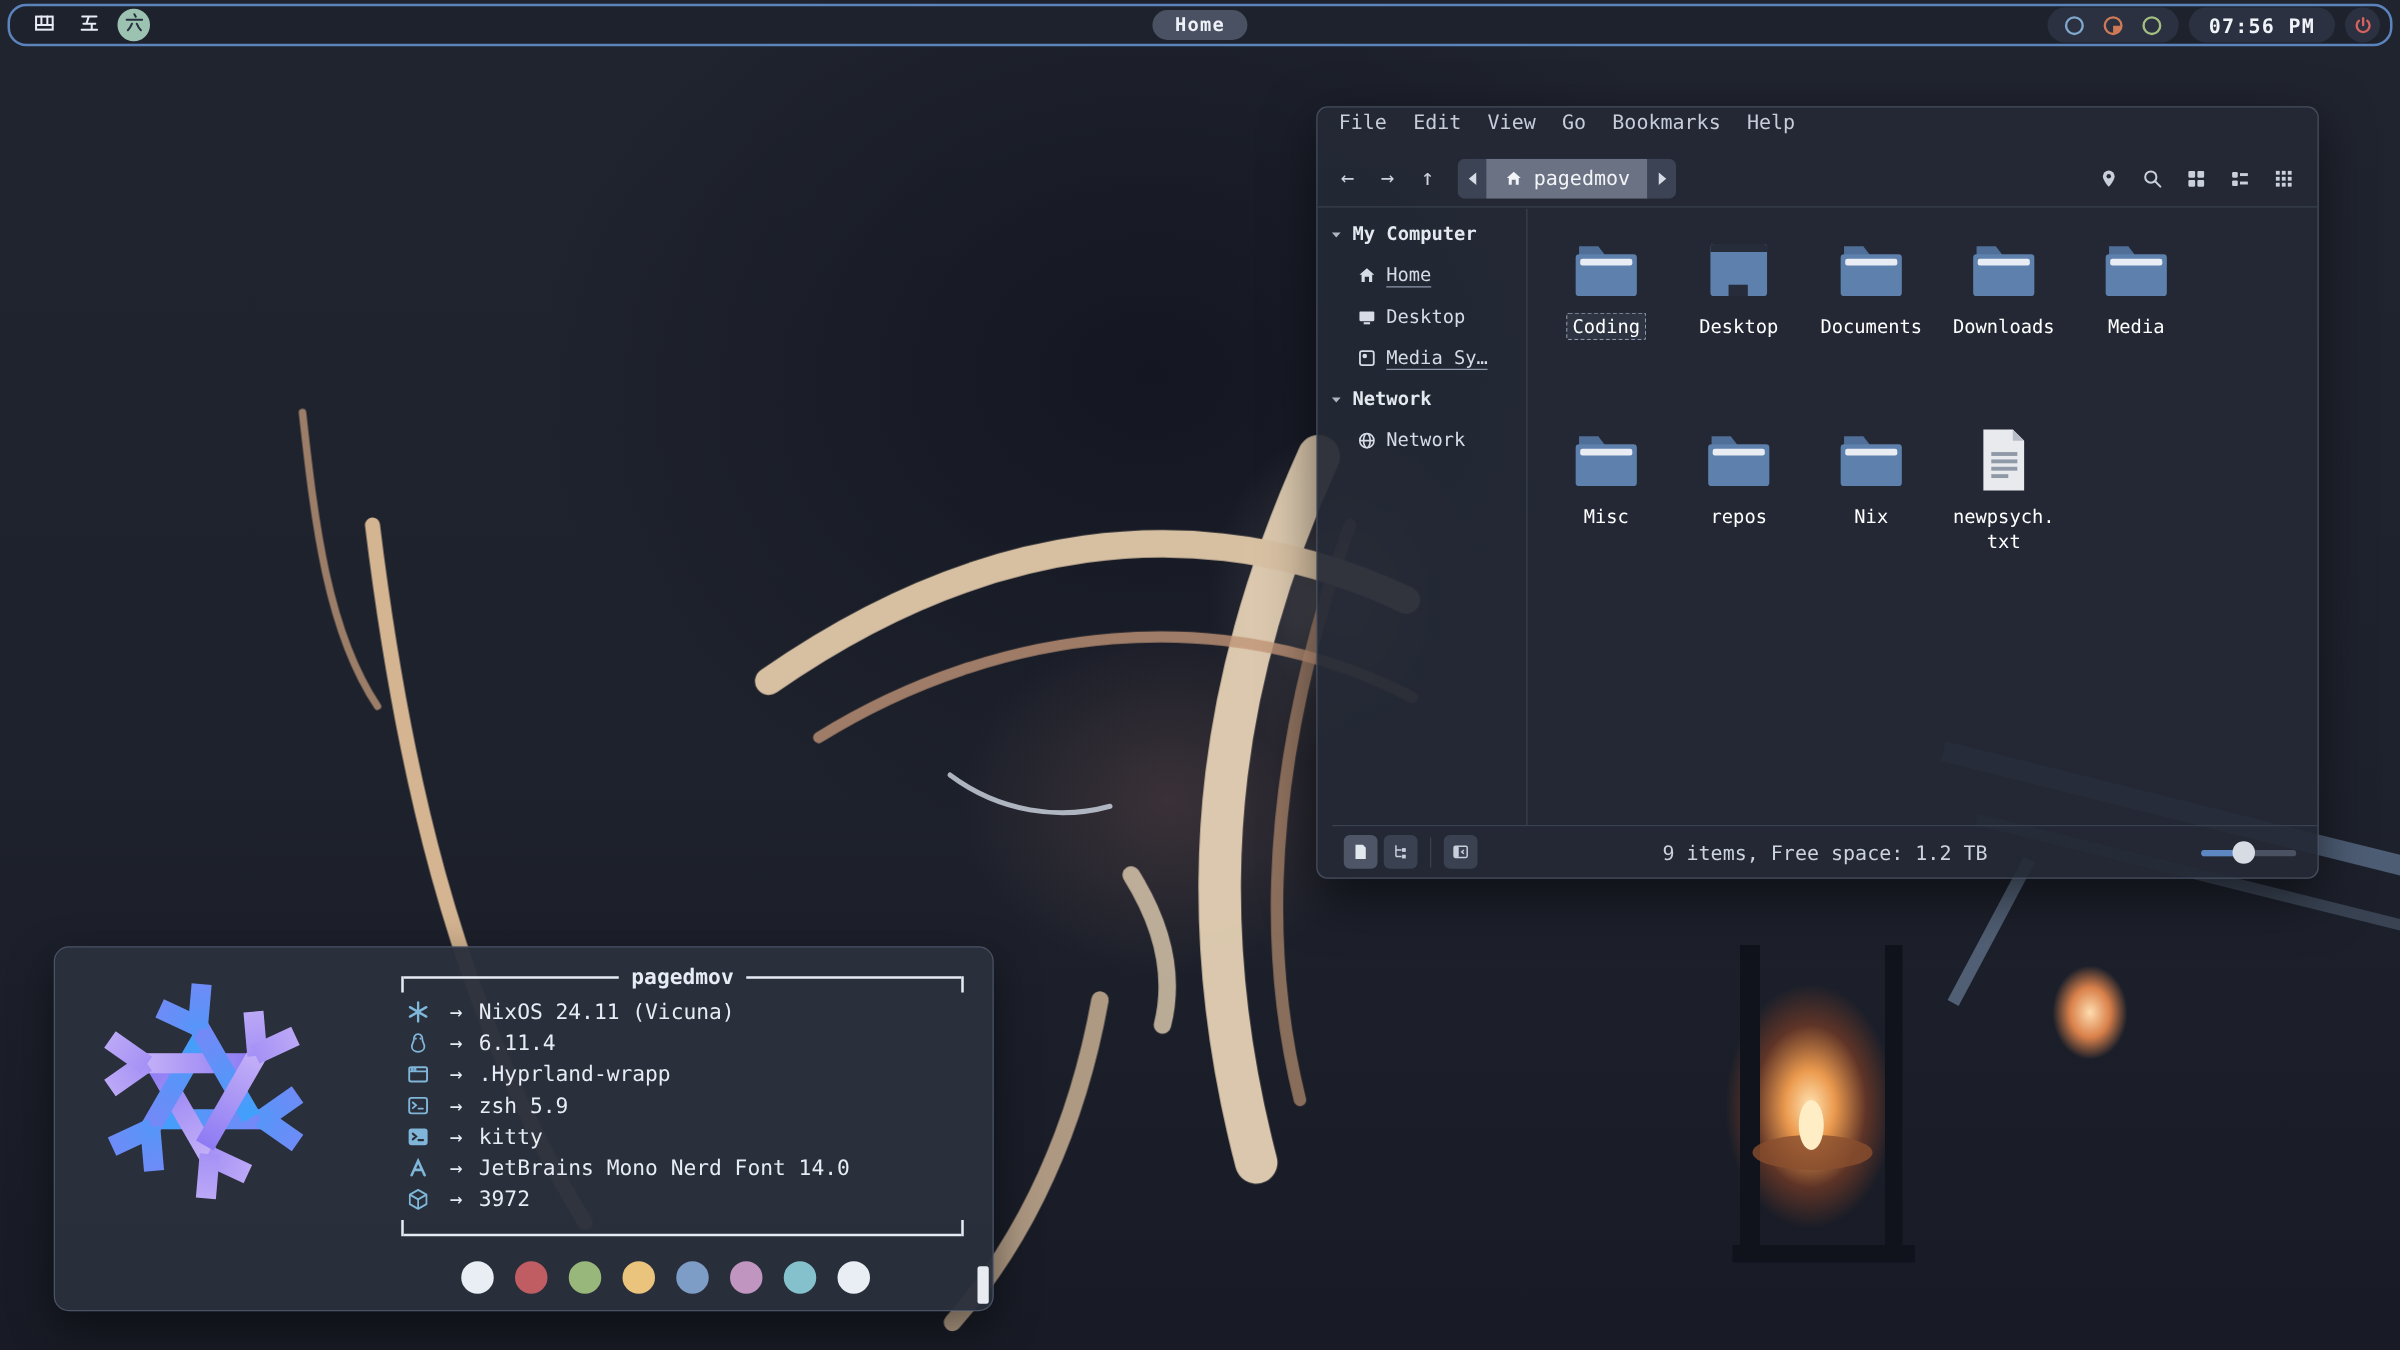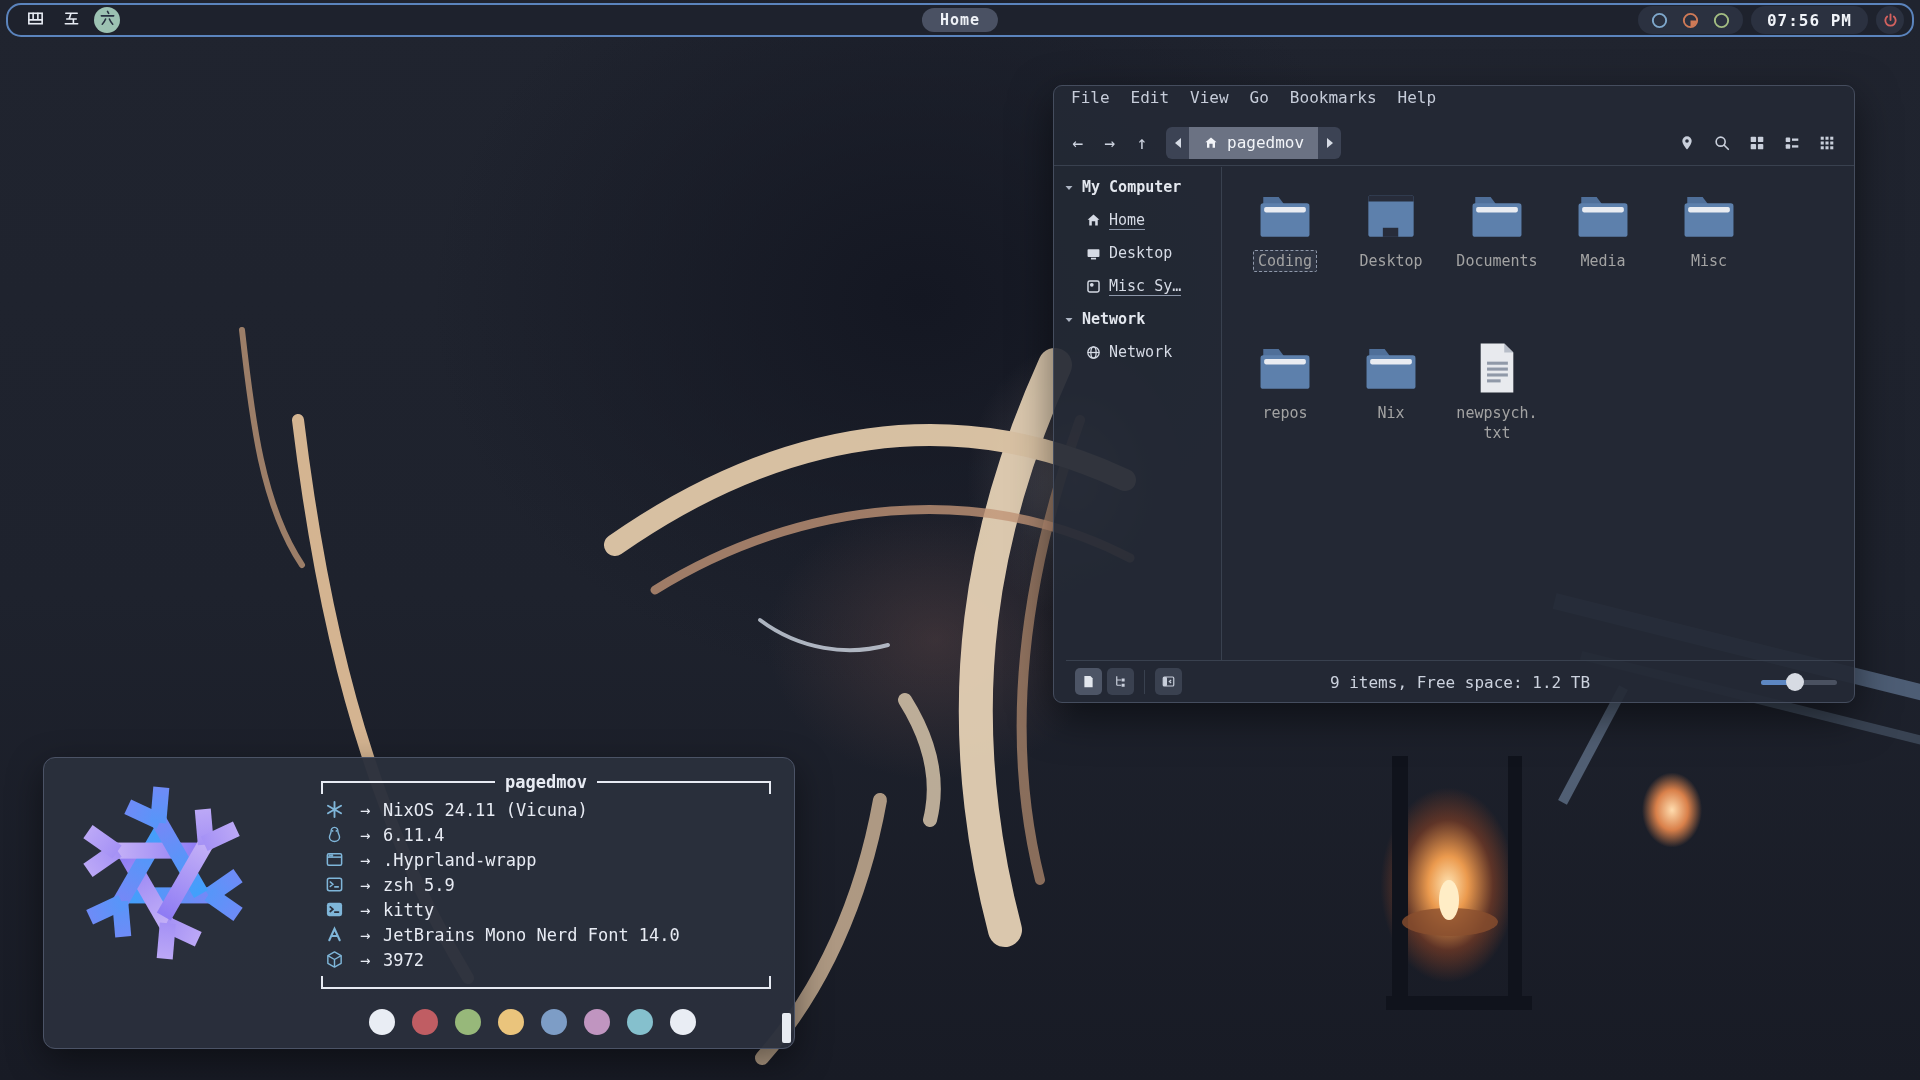--- a/index.html
+++ b/index.html
@@ -69,21 +69,21 @@
   .side-icon { width:18px; display:flex; align-items:center; justify-content:center; }
   .side-icon svg { width:17px; height:17px; }
   .side-row.group .side-icon { width:12px; }
   .side-row.group .side-icon svg { width:10px; height:10px; }
   .side-label { line-height:18px; border-bottom:1px solid transparent; white-space:nowrap; }
   .side-label.underline { border-bottom:1px solid #8d97aa; }
   .fm-files { flex:1; display:grid; grid-template-columns:repeat(5,106px); grid-auto-rows:152px;
     padding:20px 0 0 10px; align-content:start; }
   .file-cell { width:106px; display:flex; flex-direction:column; align-items:center; }
   .file-icon svg { width:58px; height:58px; display:block; }
-  .file-label { margin-top:5px; font-size:15px; color:#a3a3a3; text-align:center; max-width:100px;
+  .file-label { margin-top:5px; font-size:15px; color:#ffffff; text-align:center; max-width:100px;
     overflow-wrap:anywhere; line-height:20px; padding:0 4px; border:1px dashed transparent; border-radius:2px; }
   .file-label.selected { border-color:#9099ab; background:rgba(74,82,99,.3); }
   .fm-statusbar { position:absolute; left:12px; right:0; bottom:0; height:42px; border-top:1px solid #39414f; }
   .status-left { position:absolute; left:9px; top:7px; display:flex; align-items:center; gap:5px; }
   .mini-btn { width:27px; height:27px; border-radius:5px; display:flex; align-items:center; justify-content:center; background:#3a4150; }
   .mini-btn.active { background:#4d5566; }
   .mini-btn svg { width:15px; height:15px; }
   .status-sep { width:1px; height:24px; background:#39414f; margin:0 5px; }
   .status-text { position:absolute; left:0; right:0; top:0; height:42px; display:flex; align-items:center;
     justify-content:center; font-size:16px; color:#ccd2de; }
@@ -323,21 +323,21 @@
             <span class="side-label">Desktop</span>
           </div>
 
           <div class="side-row">
             <span class="side-icon">
               <svg viewBox="0 0 20 20">
                 <rect x="3.5" y="3.5" width="13" height="13" rx="2" fill="none" stroke="#d6dbe5" stroke-width="1.7"></rect>
                 <circle cx="8" cy="8" r="2.2" fill="#d6dbe5"></circle>
               </svg>
             </span>
-            <span class="side-label underline">Misc Sy…</span>
+            <span class="side-label underline">Media Sy…</span>
           </div>
 
           <div class="side-row group">
             <span class="side-icon">
               <svg viewBox="0 0 20 20">
                 <path d="M3 6 H17 L10 14 Z" fill="#aeb6c4"></path>
               </svg>
             </span>
             <span class="side-label">Network</span>
           </div>
@@ -381,20 +381,30 @@
             <span class="file-icon">
               <svg viewBox="0 0 64 64">
                 <path d="M8 11 h17 l6 8 H8 z" fill="#4f6f99"></path>
                 <rect x="5" y="18" width="54" height="37" rx="3" fill="#5d80ac"></rect>
                 <rect x="9" y="22" width="46" height="6" rx="2" fill="#e9ecf2"></rect>
               </svg>
             </span>
             <span class="file-label">Documents</span>
           </div>
 
+          <div class="file-cell">
+            <span class="file-icon">
+              <svg viewBox="0 0 64 64">
+                <path d="M8 11 h17 l6 8 H8 z" fill="#4f6f99"></path>
+                <rect x="5" y="18" width="54" height="37" rx="3" fill="#5d80ac"></rect>
+                <rect x="9" y="22" width="46" height="6" rx="2" fill="#e9ecf2"></rect>
+              </svg>
+            </span>
+            <span class="file-label">Downloads</span>
+          </div>
 
           <div class="file-cell">
             <span class="file-icon">
               <svg viewBox="0 0 64 64">
                 <path d="M8 11 h17 l6 8 H8 z" fill="#4f6f99"></path>
                 <rect x="5" y="18" width="54" height="37" rx="3" fill="#5d80ac"></rect>
                 <rect x="9" y="22" width="46" height="6" rx="2" fill="#e9ecf2"></rect>
               </svg>
             </span>
             <span class="file-label">Media</span>

